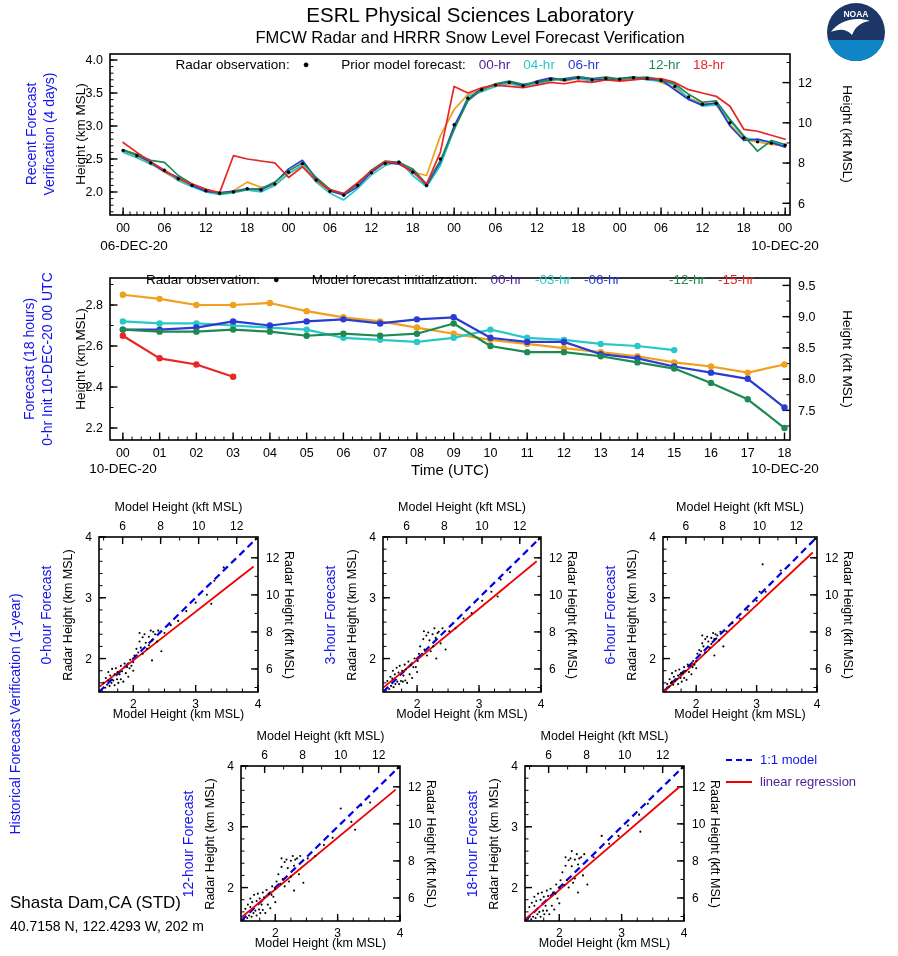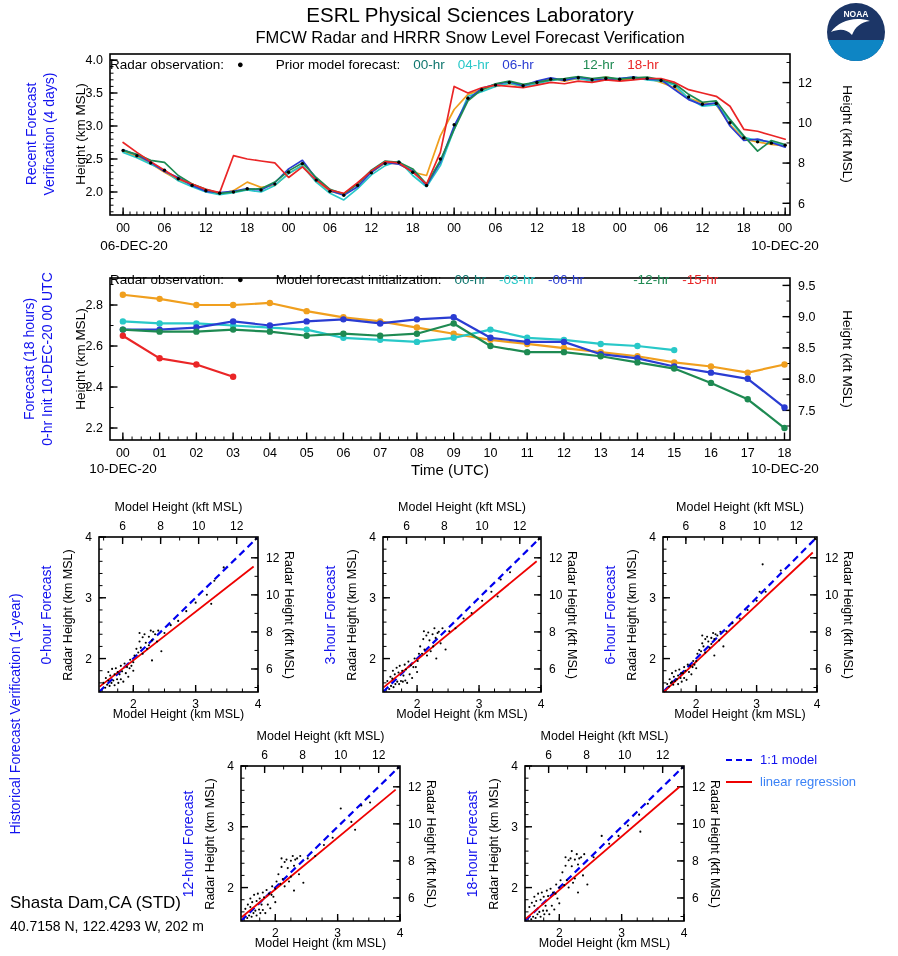--- a/index.html
+++ b/index.html
@@ -4,25 +4,25 @@
 <style>
   html,body{margin:0;padding:0;background:#fff;}
   body{width:898px;height:956px;position:relative;overflow:hidden;
        font-family:"Liberation Sans",sans-serif;color:#000;}
   .abs{position:absolute;}
   #plot-canvas{position:absolute;left:0;top:0;}
   .page-title{position:absolute;left:21px;top:3px;width:898px;text-align:center;
               font-size:20.5px;white-space:nowrap;}
   .page-subtitle{position:absolute;left:21px;top:28px;width:898px;text-align:center;
               font-size:16.5px;white-space:nowrap;}
-  .legend{position:absolute;display:flex;align-items:center;
+  .legend{position:absolute;display:flex;justify-content:center;align-items:center;
           gap:13px;font-size:13.5px;white-space:nowrap;}
   .legend .gap{width:6px;}
   .bullet{font-size:11px;position:relative;top:-1px;}
-  .lg-0{color:#0f766e;} .lg-1{color:#28c8c8;} .lg-2{color:#2a3cd2;}
+  .lg-0{color:#4c1d95;} .lg-1{color:#28c8c8;} .lg-2{color:#2a3cd2;}
   .lg-3{color:#1e8a52;margin-left:36px;} .lg-4{color:#ea2526;}
   .rot{position:absolute;transform:translate(-50%,-50%) rotate(-90deg);
        white-space:nowrap;font-size:13.5px;}
   .rot-cw{position:absolute;transform:translate(-50%,-50%) rotate(90deg);
        white-space:nowrap;font-size:13.5px;}
   .blue-lab{color:#1212ee;font-size:14px;}
   .tick-date{position:absolute;transform:translateX(-50%);font-size:13.5px;white-space:nowrap;}
   .xaxis-title{position:absolute;transform:translateX(-50%);font-size:15px;white-space:nowrap;}
   .sc-panel{position:absolute;}
   .sc-top-label{position:absolute;left:50%;top:-37px;transform:translateX(-50%);
@@ -1292,18 +1292,18 @@
   <div class="sc-title">18-hour Forecast</div>
 </div>
 
 <div class="sc-legend" style="left:726px;top:752px">
   <div class="row">
     <span class="sw sw-11"></span>
     <span style="color:#1212ee">1:1 model</span>
   </div>
   <div class="row">
     <span class="sw sw-reg"></span>
-    <span style="color:#3b82f6">linear regression</span>
+    <span style="color:#4c1d95">linear regression</span>
   </div>
 </div>
 
 <div class="abs station-name" style="left:10px;top:893px">Shasta Dam,CA (STD)</div>
 <div class="abs station-coords" style="left:10px;top:918px">40.7158 N, 122.4293 W, 202 m</div>
 
 </body></html>

